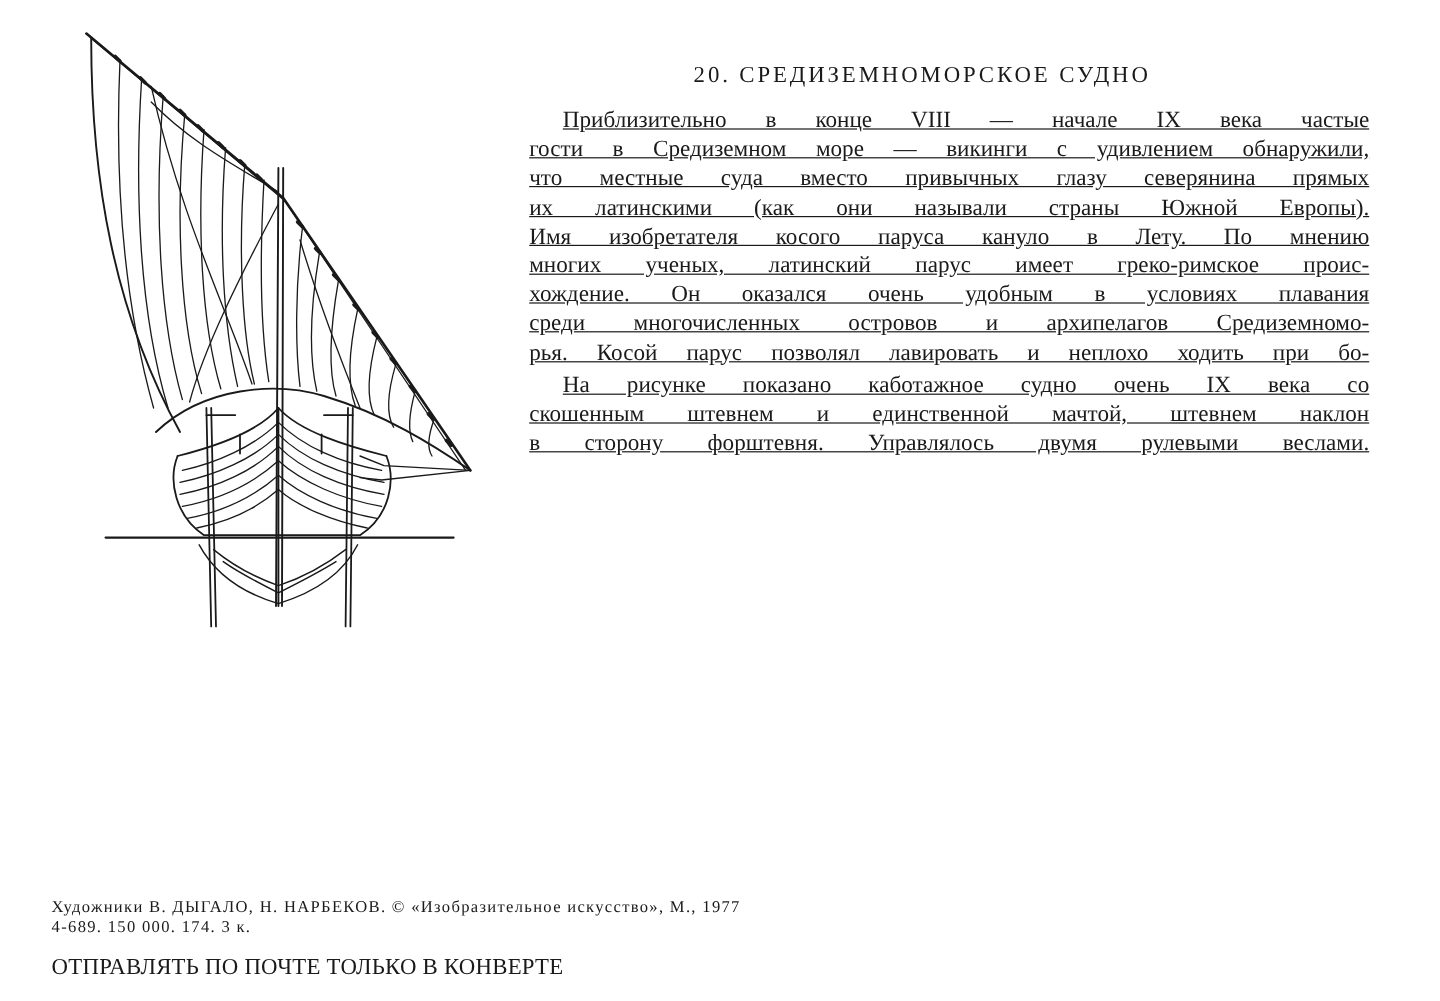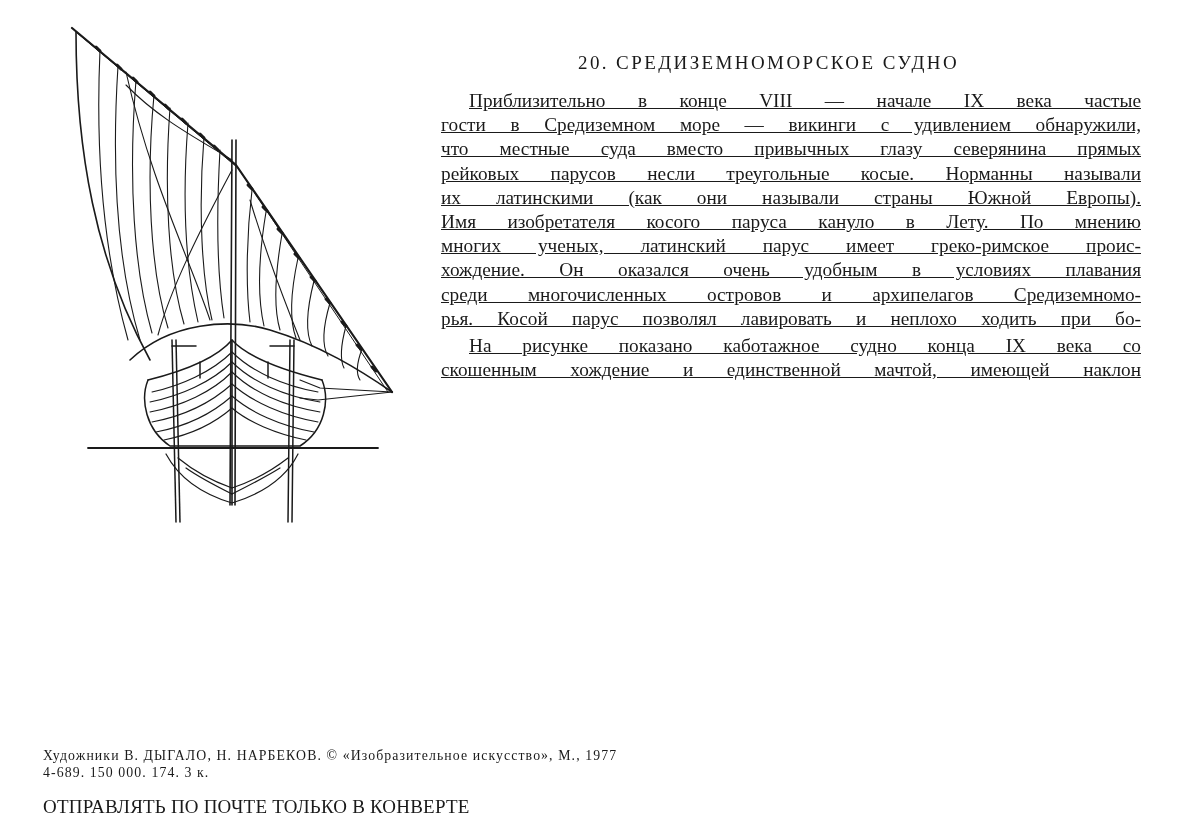--- a/index.html
+++ b/index.html
@@ -187,31 +187,31 @@
   </g>
 </svg>
 
 <div class="title">20. СРЕДИЗЕМНОМОРСКОЕ СУДНО</div>
 
 <div class="text-block">
   <p>
     <span class="line indent">Приблизительно в конце VIII — начале IX века частые</span>
     <span class="line">гости в Средиземном море — викинги с удивлением обнаружили,</span>
     <span class="line">что местные суда вместо привычных глазу северянина прямых</span>
-    <span class="line">рейковых парусов несли треугольные косые. Норманны называли</span>
     <span class="line">их латинскими (как они называли страны Южной Европы).</span>
     <span class="line">Имя изобретателя косого паруса кануло в Лету. По мнению</span>
     <span class="line">многих ученых, латинский парус имеет греко-римское проис-</span>
     <span class="line">хождение. Он оказался очень удобным в условиях плавания</span>
     <span class="line">среди многочисленных островов и архипелагов Средиземномо-</span>
     <span class="line">рья. Косой парус позволял лавировать и неплохо ходить при бо-</span>
   </p>
   <p class="para2">
-    <span class="line indent">На рисунке показано каботажное судно конца IX века со</span>
-    <span class="line">скошенным хождение и единственной мачтой, имеющей наклон</span>
+    <span class="line indent">На рисунке показано каботажное судно очень IX века со</span>
+    <span class="line">скошенным штевнем и единственной мачтой, штевнем наклон</span>
+    <span class="line">в сторону форштевня. Управлялось двумя рулевыми веслами.</span>
   </p>
 </div>
 
 <div class="imprint">
   <div>Художники В. ДЫГАЛО, Н. НАРБЕКОВ. © «Изобразительное искусство», М., 1977</div>
   <div>4-689. 150 000. 174. 3 к.</div>
   <div class="mail">ОТПРАВЛЯТЬ ПО ПОЧТЕ ТОЛЬКО В КОНВЕРТЕ</div>
 </div>
 
 </body></html>

